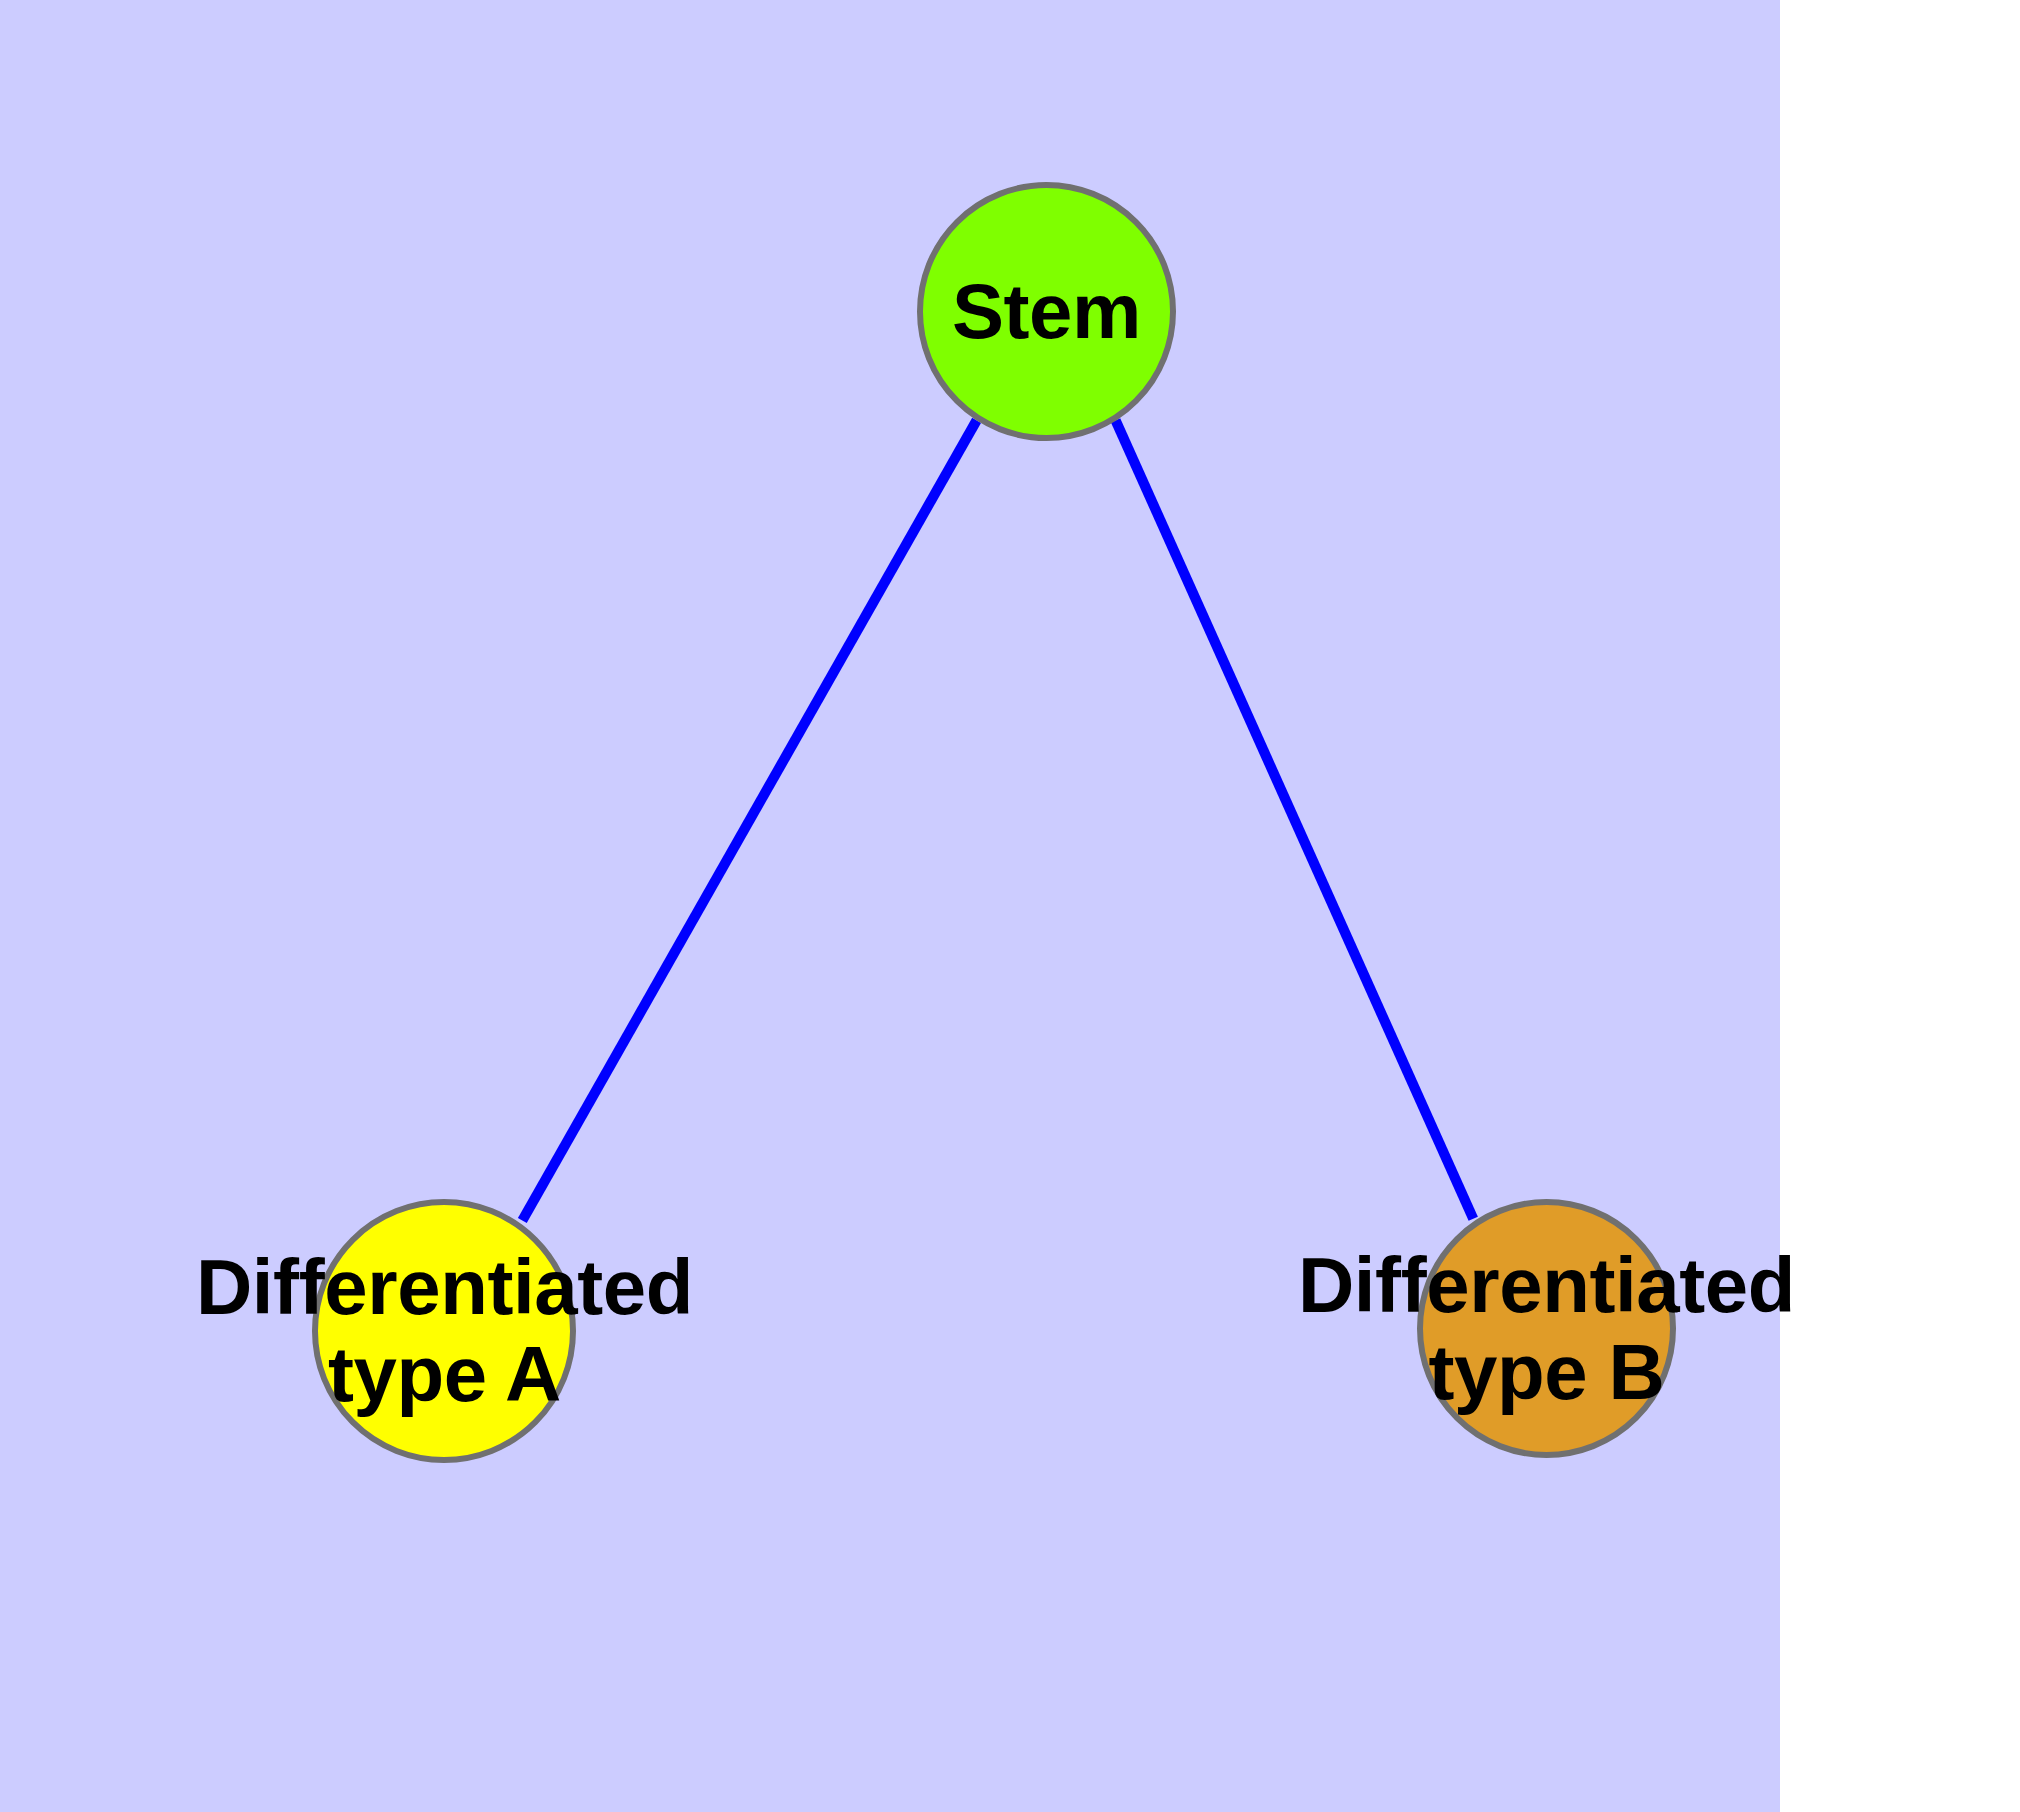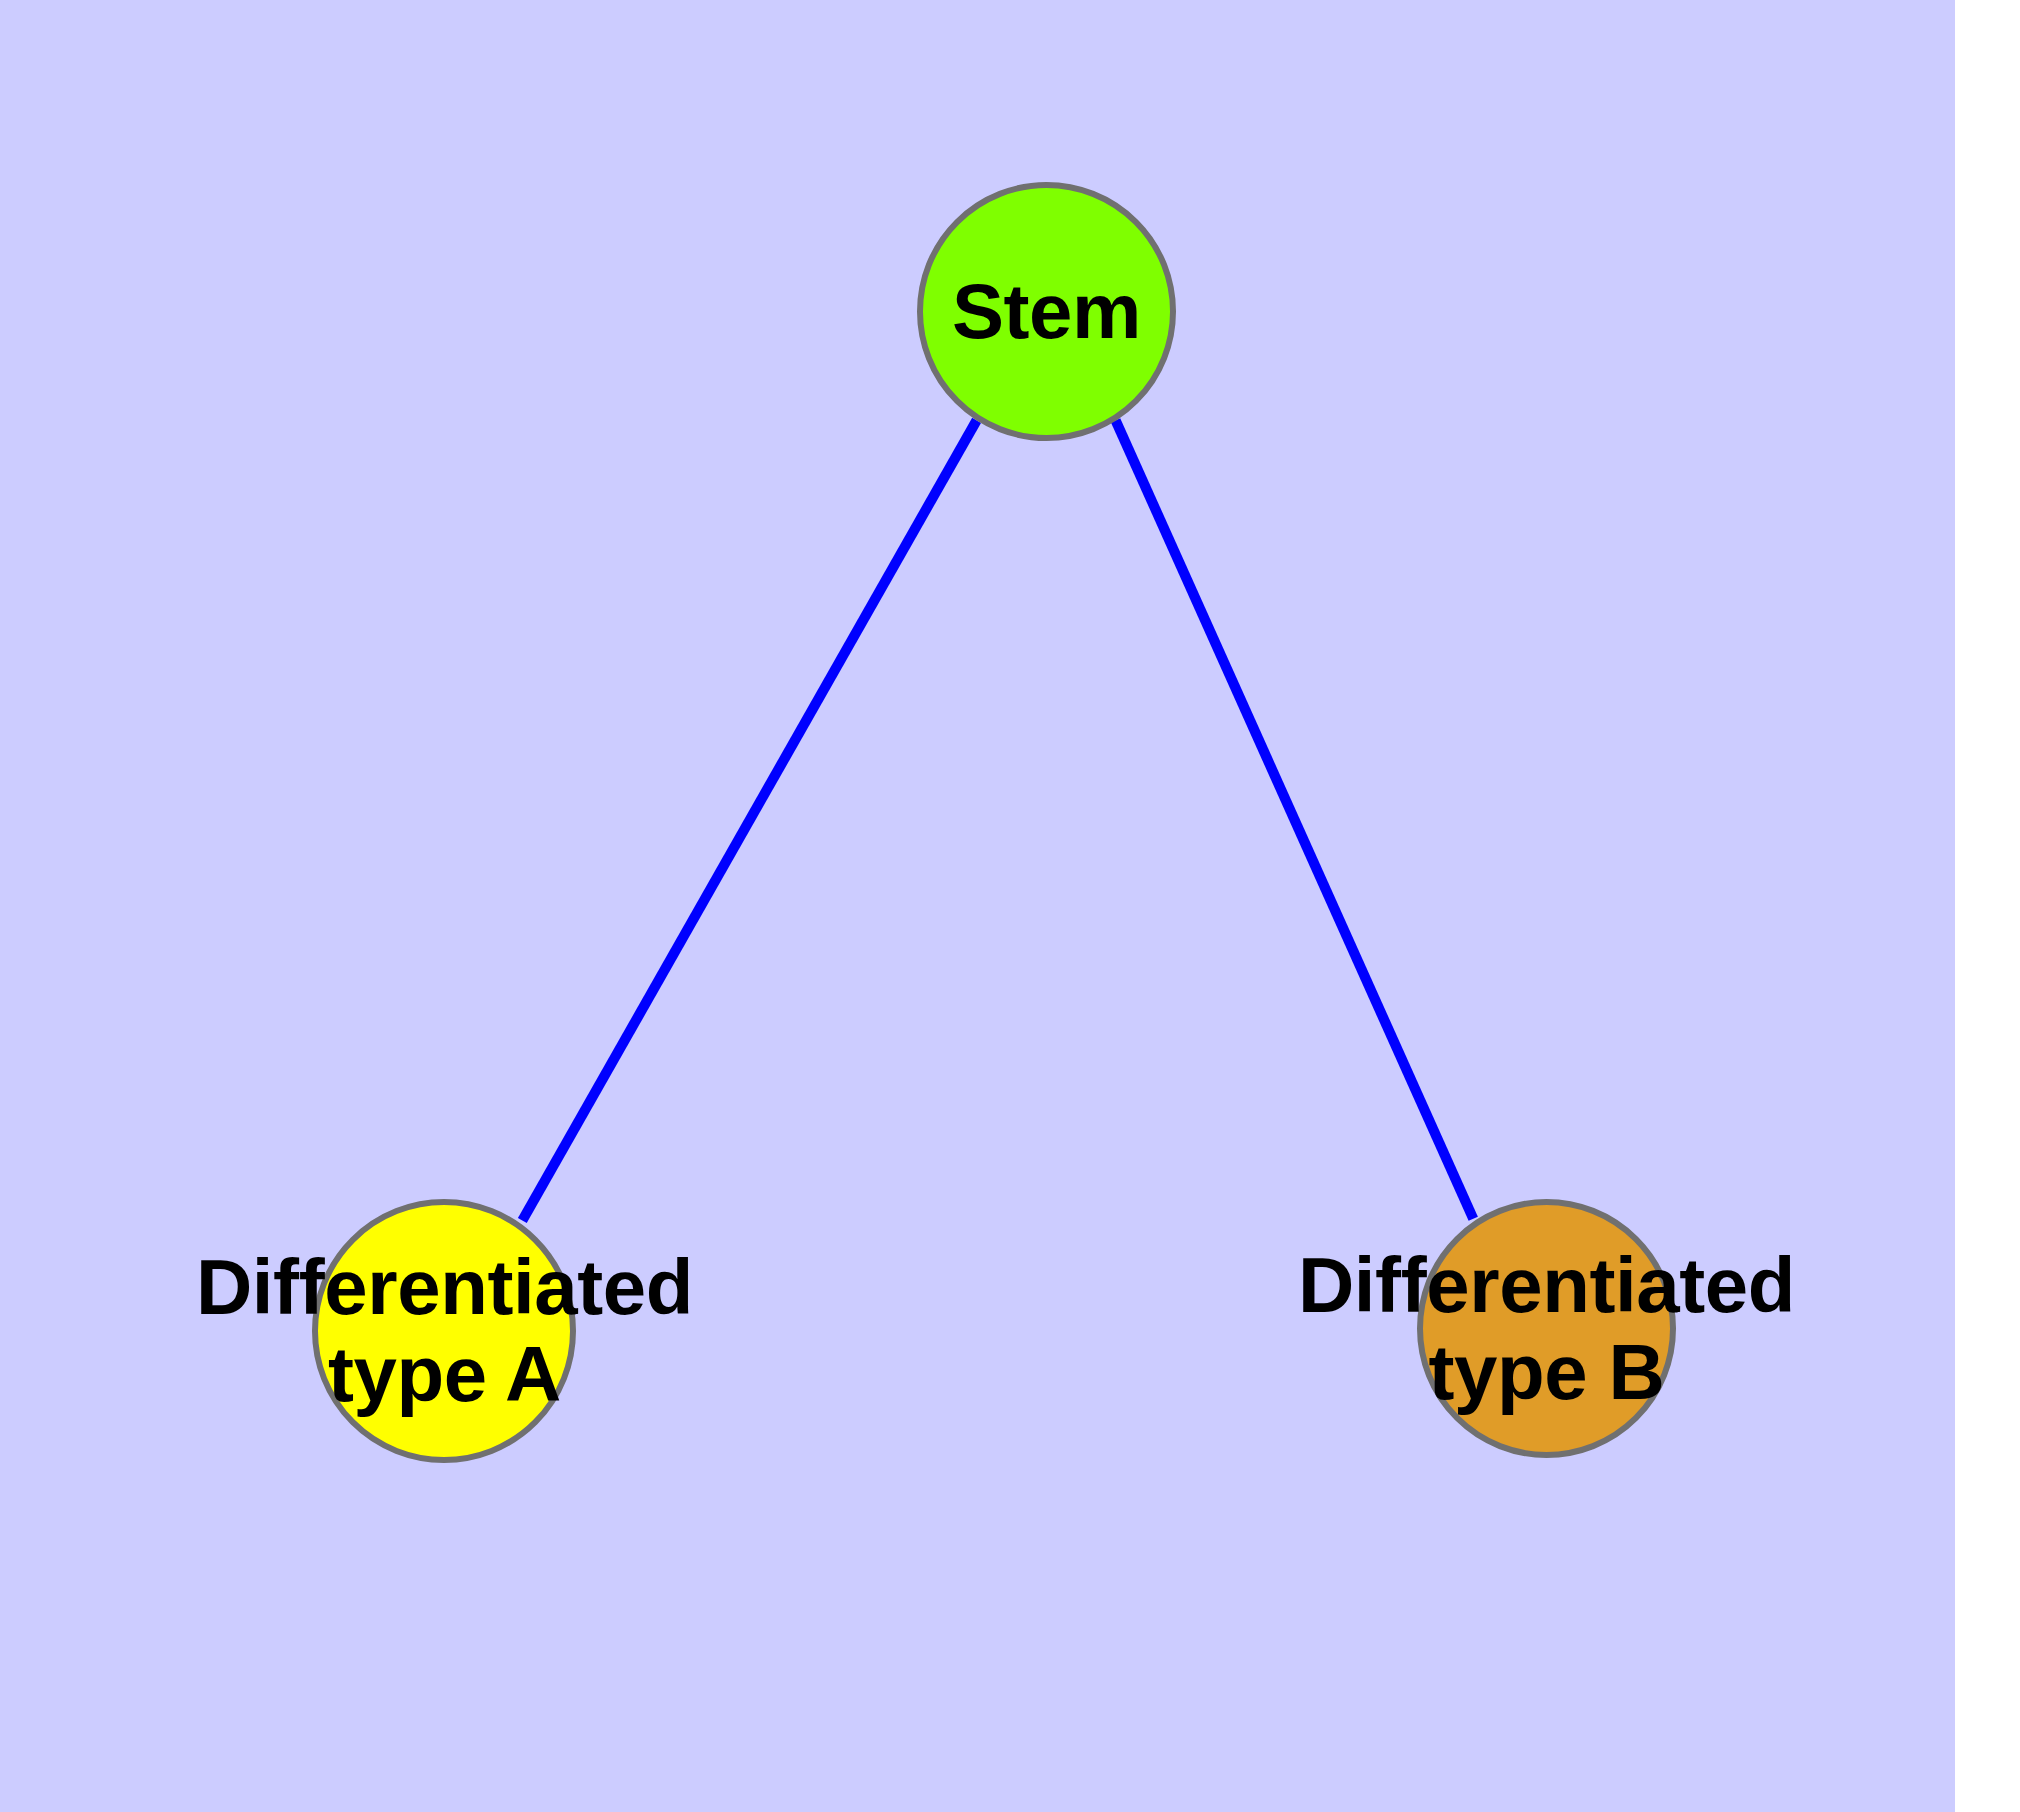--- a/index.html
+++ b/index.html
@@ -8,21 +8,21 @@
     padding: 0;
   }
   body {
     width: 2021px;
     height: 1812px;
     overflow: hidden;
     font-family: "Liberation Sans", sans-serif;
   }
   #graph-canvas {
     position: relative;
-    width: 1955px;
+    width: 1780px;
     height: 1812px;
     background: #ccccff;
   }
   #edge-layer {
     position: absolute;
     left: 0;
     top: 0;
     width: 2021px;
     height: 1812px;
   }

